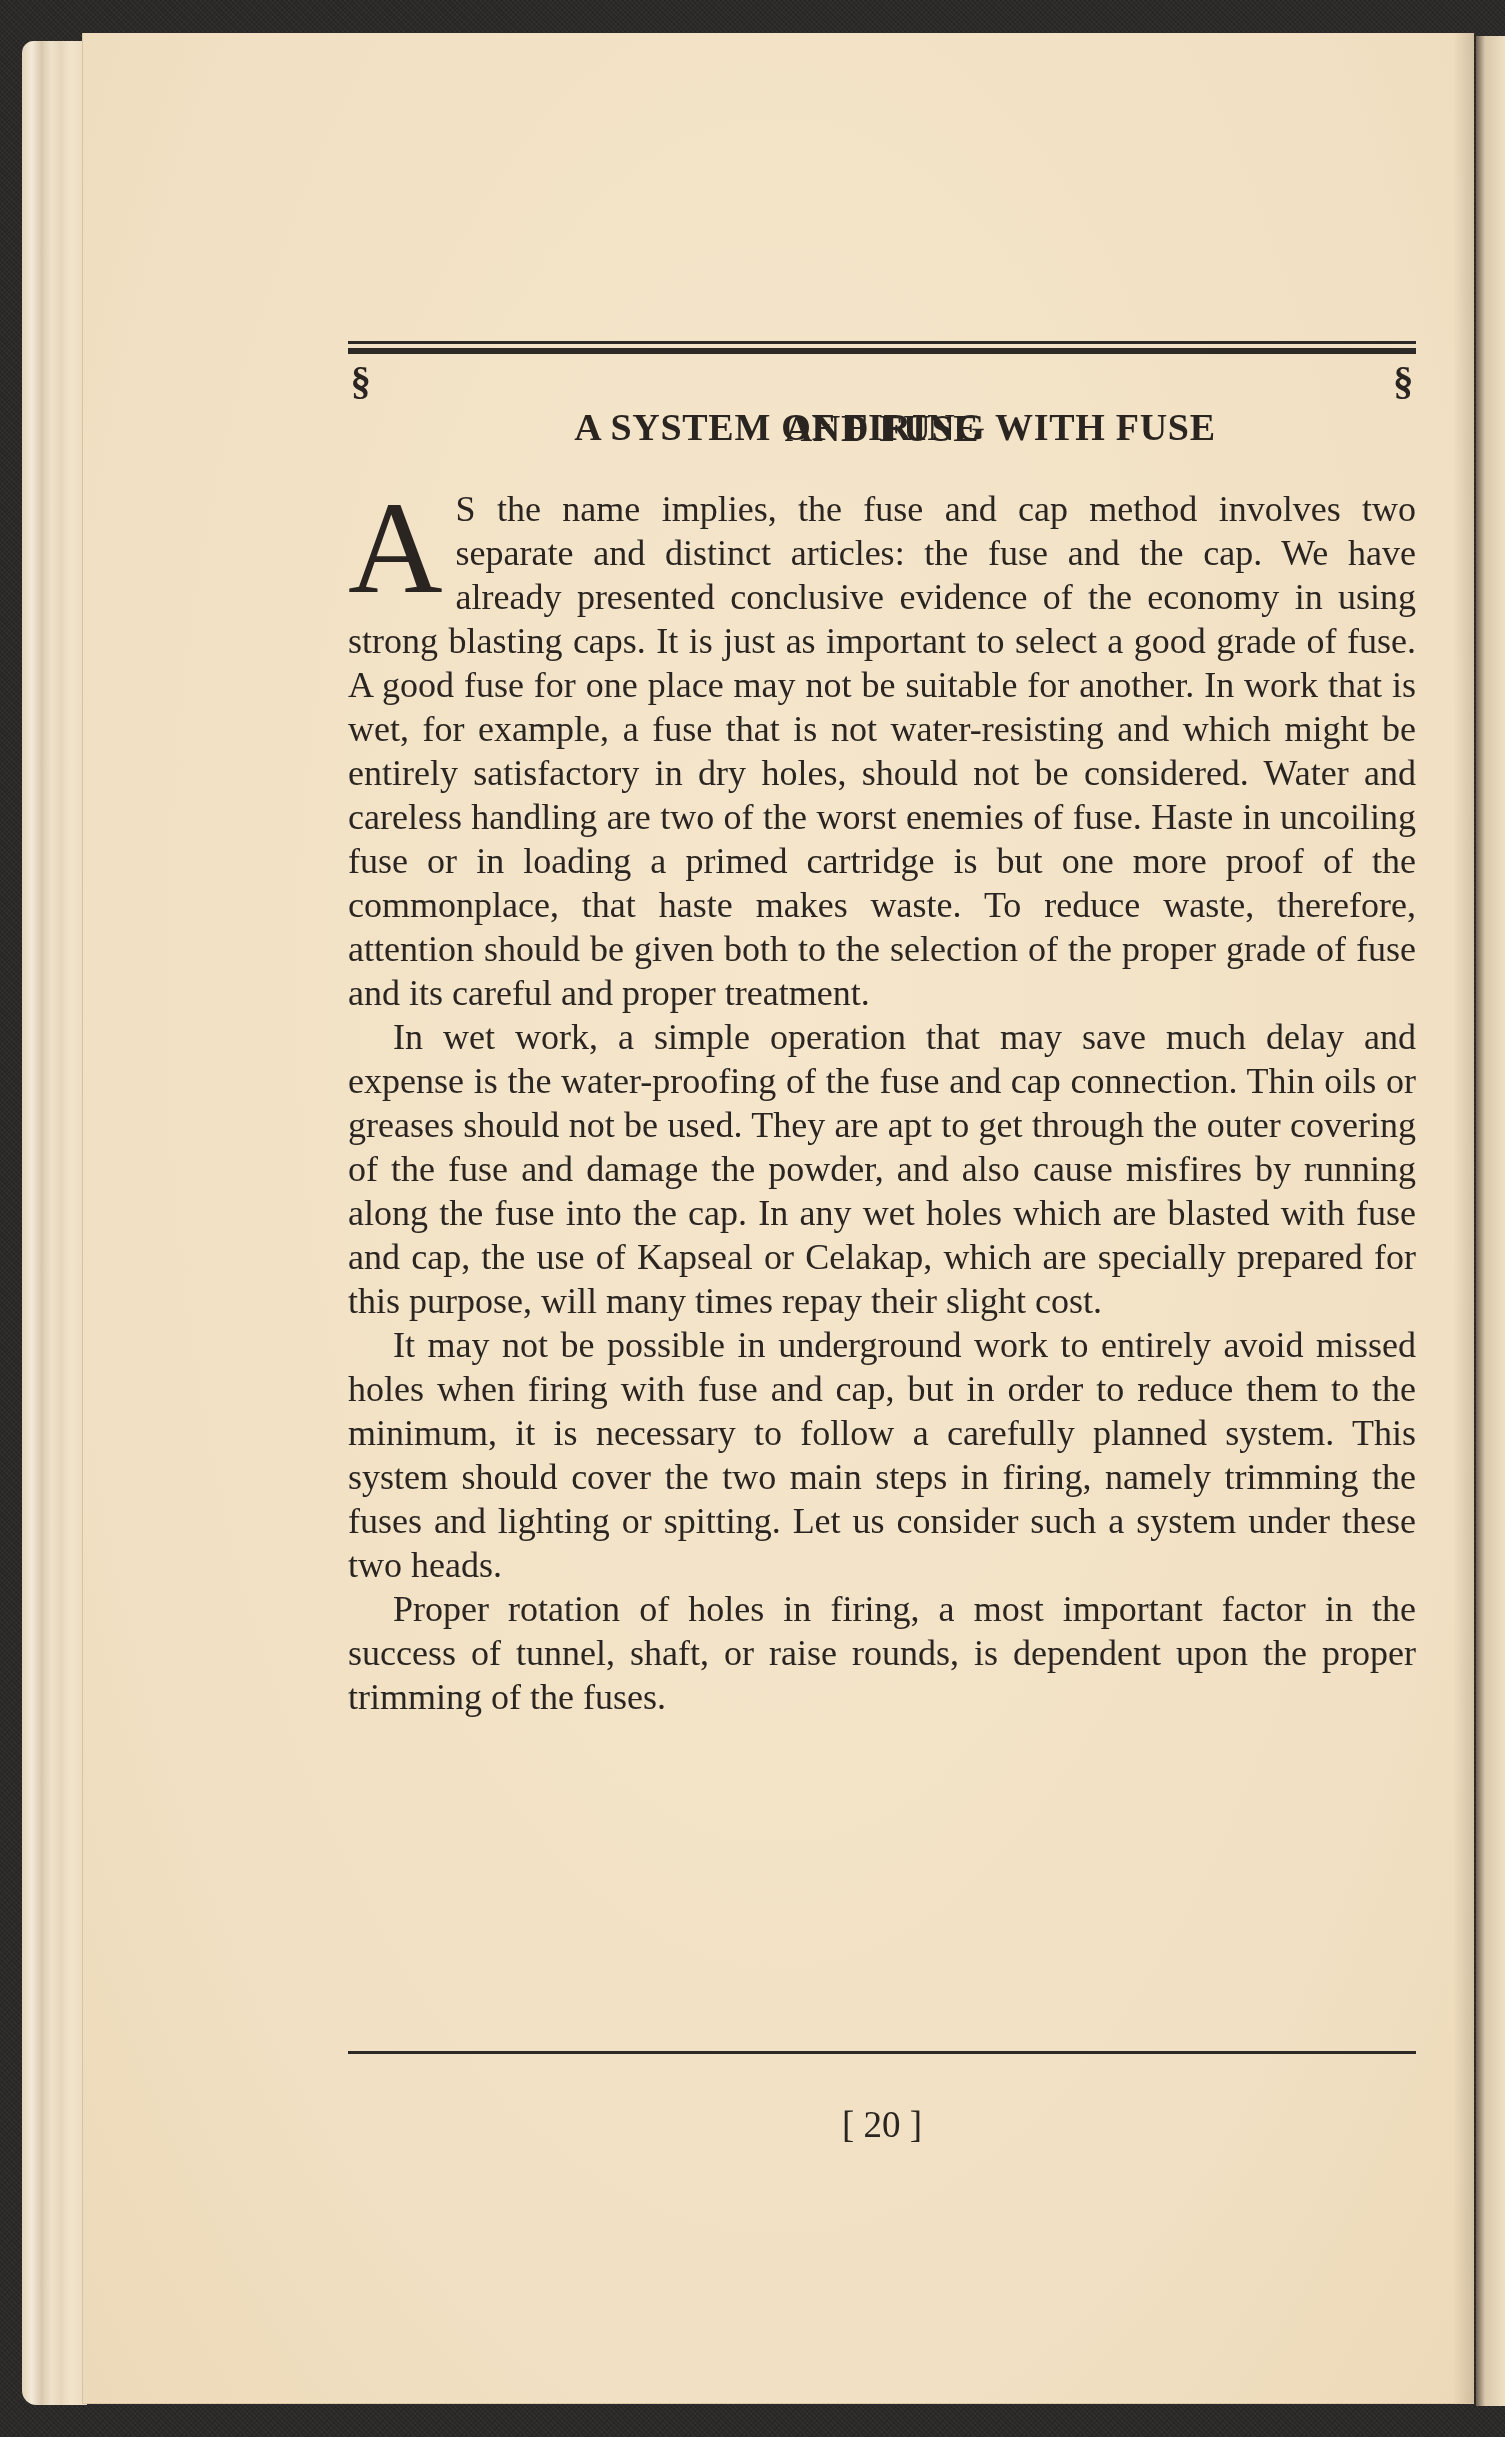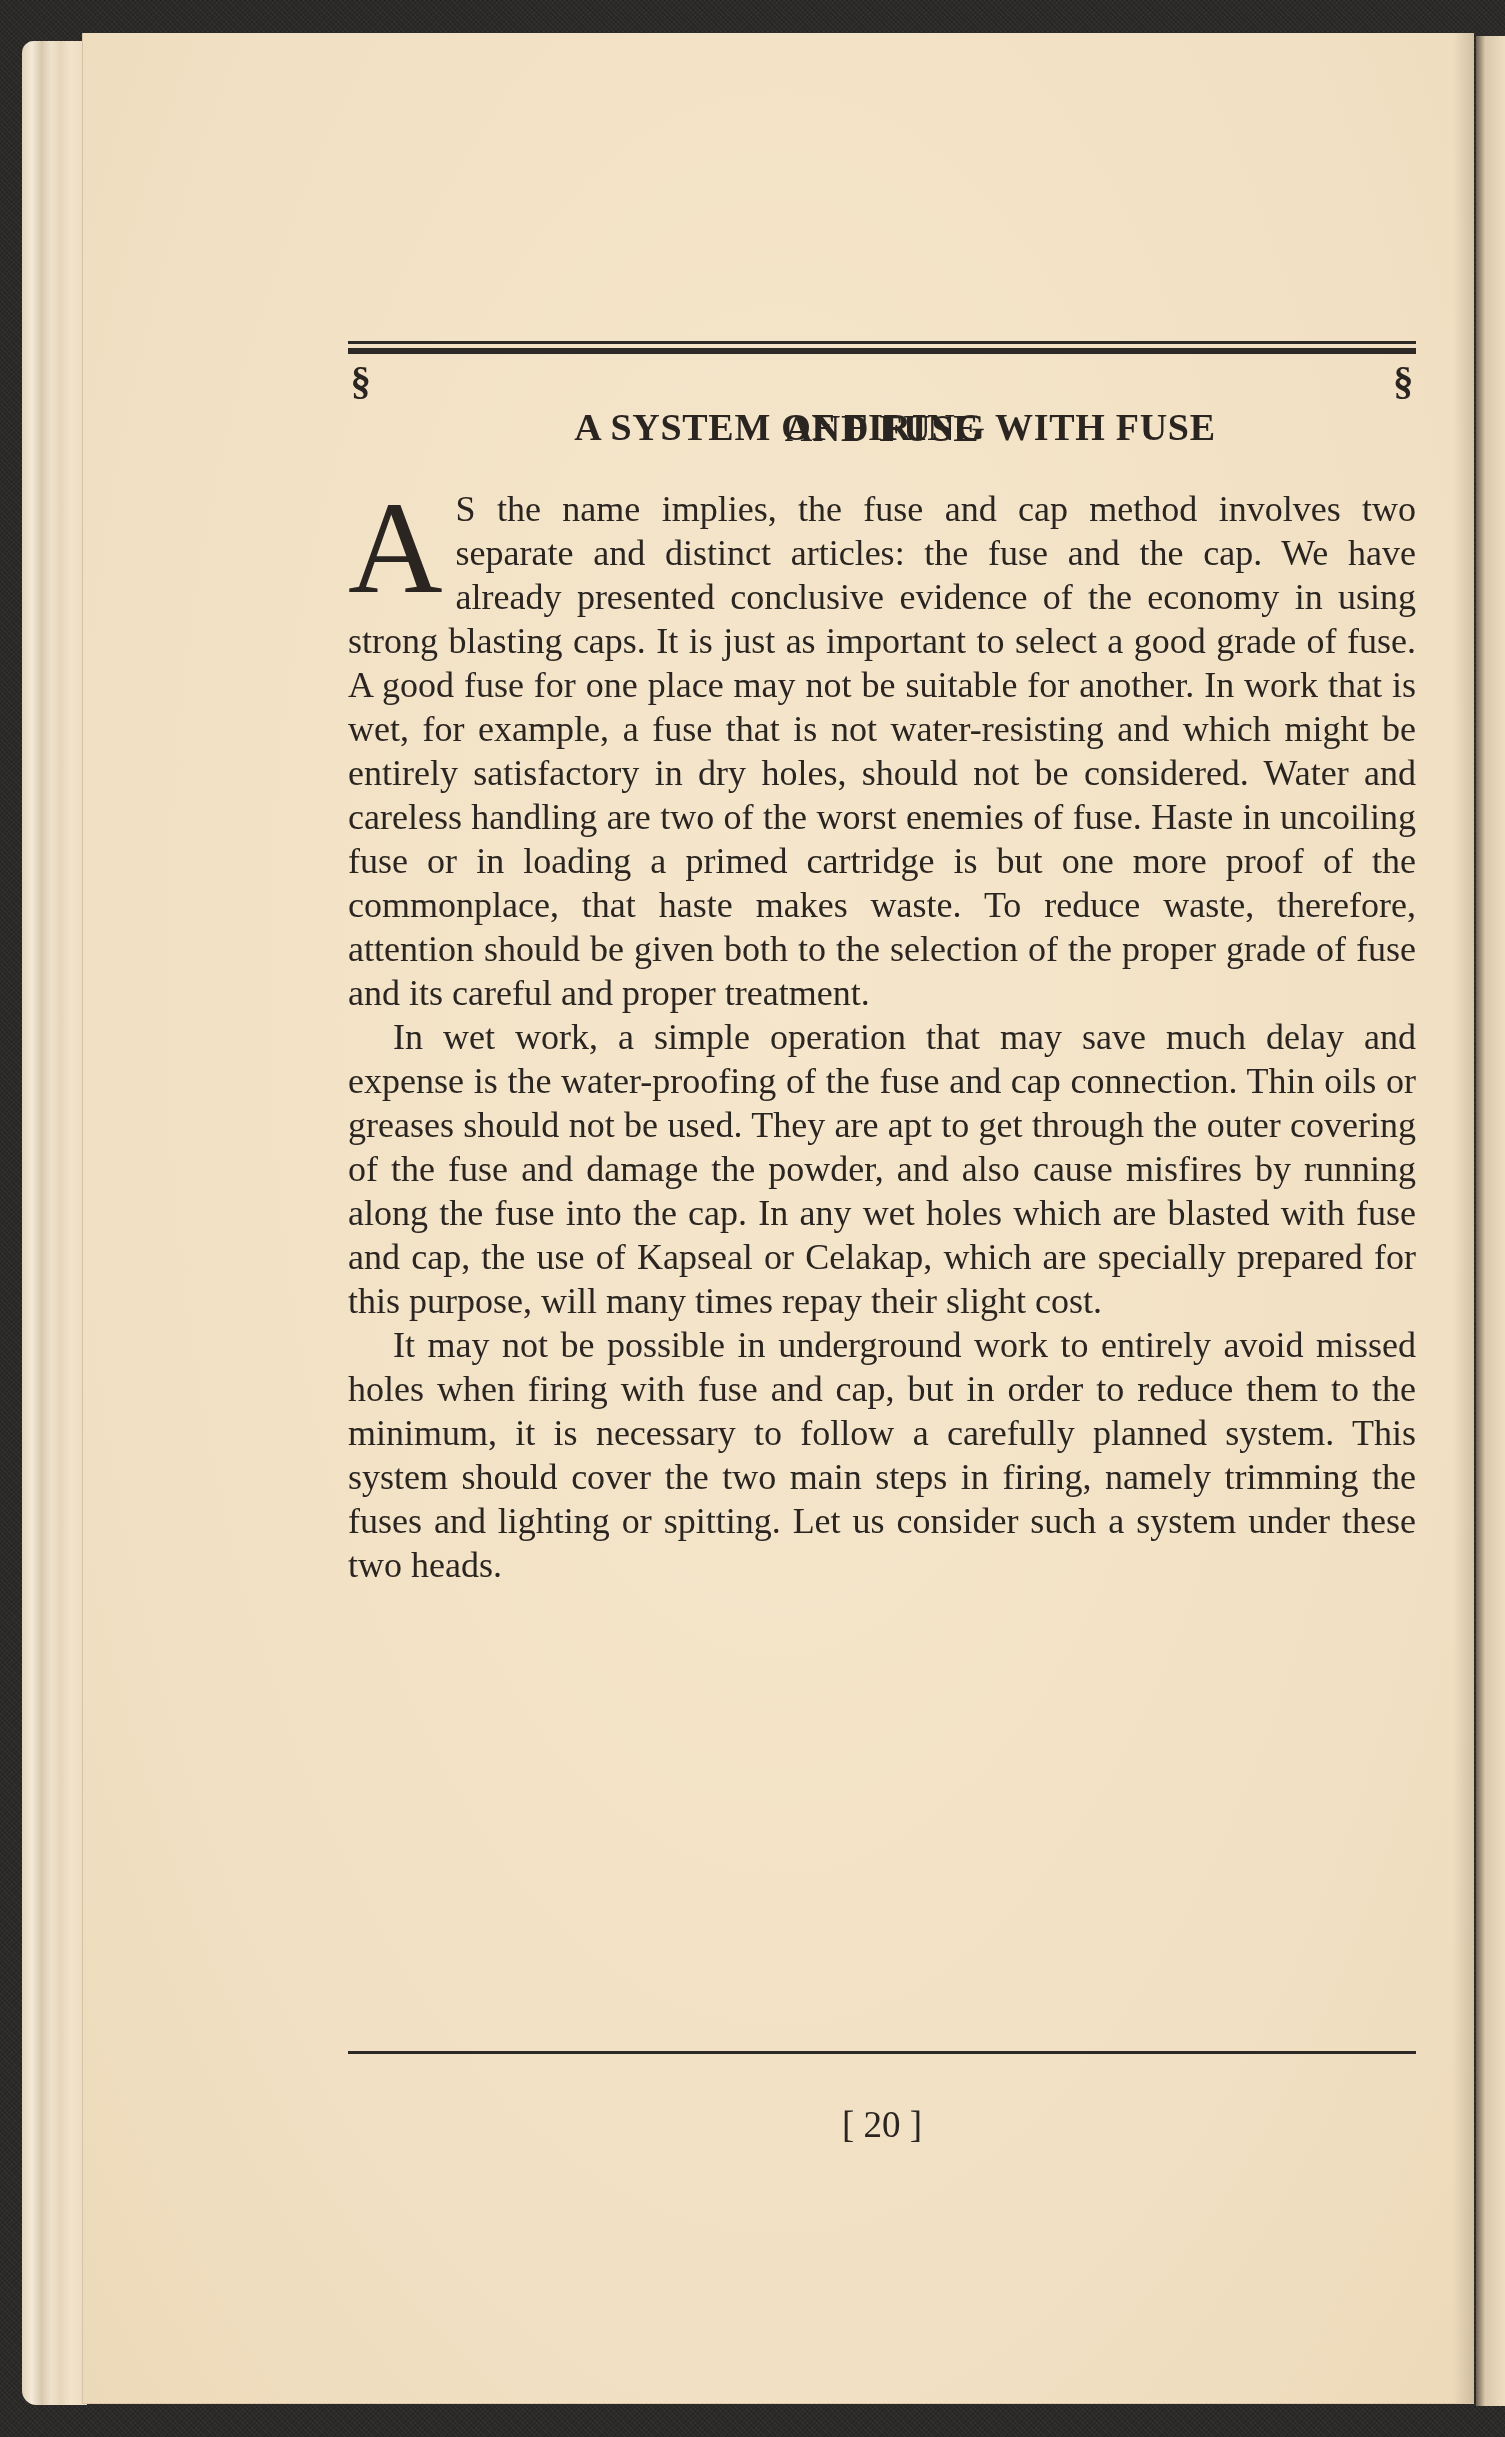--- a/index.html
+++ b/index.html
@@ -89,20 +89,21 @@
       <span class="section-mark left">§</span>
       <span class="section-mark right">§</span>
     </div>
     <div class="title l1" style="top:321px;">A SYSTEM OF FIRING WITH FUSE</div>
     <div class="title l2" style="top:370px;">AND FUSE</div>
 
     <div class="body-text" style="top:454px;">
       <p class="para first"><span class="dropcap">A</span><span>S the name implies, the fuse and cap method involves two separate and distinct articles: the fuse and the cap. We have already presented conclusive evidence of the economy in using strong blasting caps. It is just as important to select a good grade of fuse. A good fuse for one place may not be suitable for another. In work that is wet, for example, a fuse that is not water-resisting and which might be entirely satisfactory in dry holes, should not be considered. Water and careless handling are two of the worst enemies of fuse. Haste in uncoiling fuse or in loading a primed cartridge is but one more proof of the commonplace, that haste makes waste. To reduce waste, therefore, attention should be given both to the selection of the proper grade of fuse and its careful and proper treatment.</span></p>
       <p class="para">In wet work, a simple operation that may save much delay and expense is the water-proofing of the fuse and cap connection. Thin oils or greases should not be used. They are apt to get through the outer covering of the fuse and damage the powder, and also cause misfires by running along the fuse into the cap. In any wet holes which are blasted with fuse and cap, the use of Kapseal or Celakap, which are specially prepared for this purpose, will many times repay their slight cost.</p>
       <p class="para">It may not be possible in underground work to entirely avoid missed holes when firing with fuse and cap, but in order to reduce them to the minimum, it is necessary to follow a carefully planned system. This system should cover the two main steps in firing, namely trimming the fuses and lighting or spitting. Let us consider such a system under these two heads.</p>
+      <p class="para">Proper rotation of holes in firing, a most important factor in the success of tunnel, shaft, or raise rounds, is dependent upon the proper trimming of the fuses.</p>
     </div>
 
     <div class="rule-bottom" style="top:2018px;"></div>
     <div class="page-number" style="top:2069px;">[ 20 ]</div>
   </div>
 </div>
 <div class="gutter-shadow"></div>
 <div class="right-page"></div>
 
 

